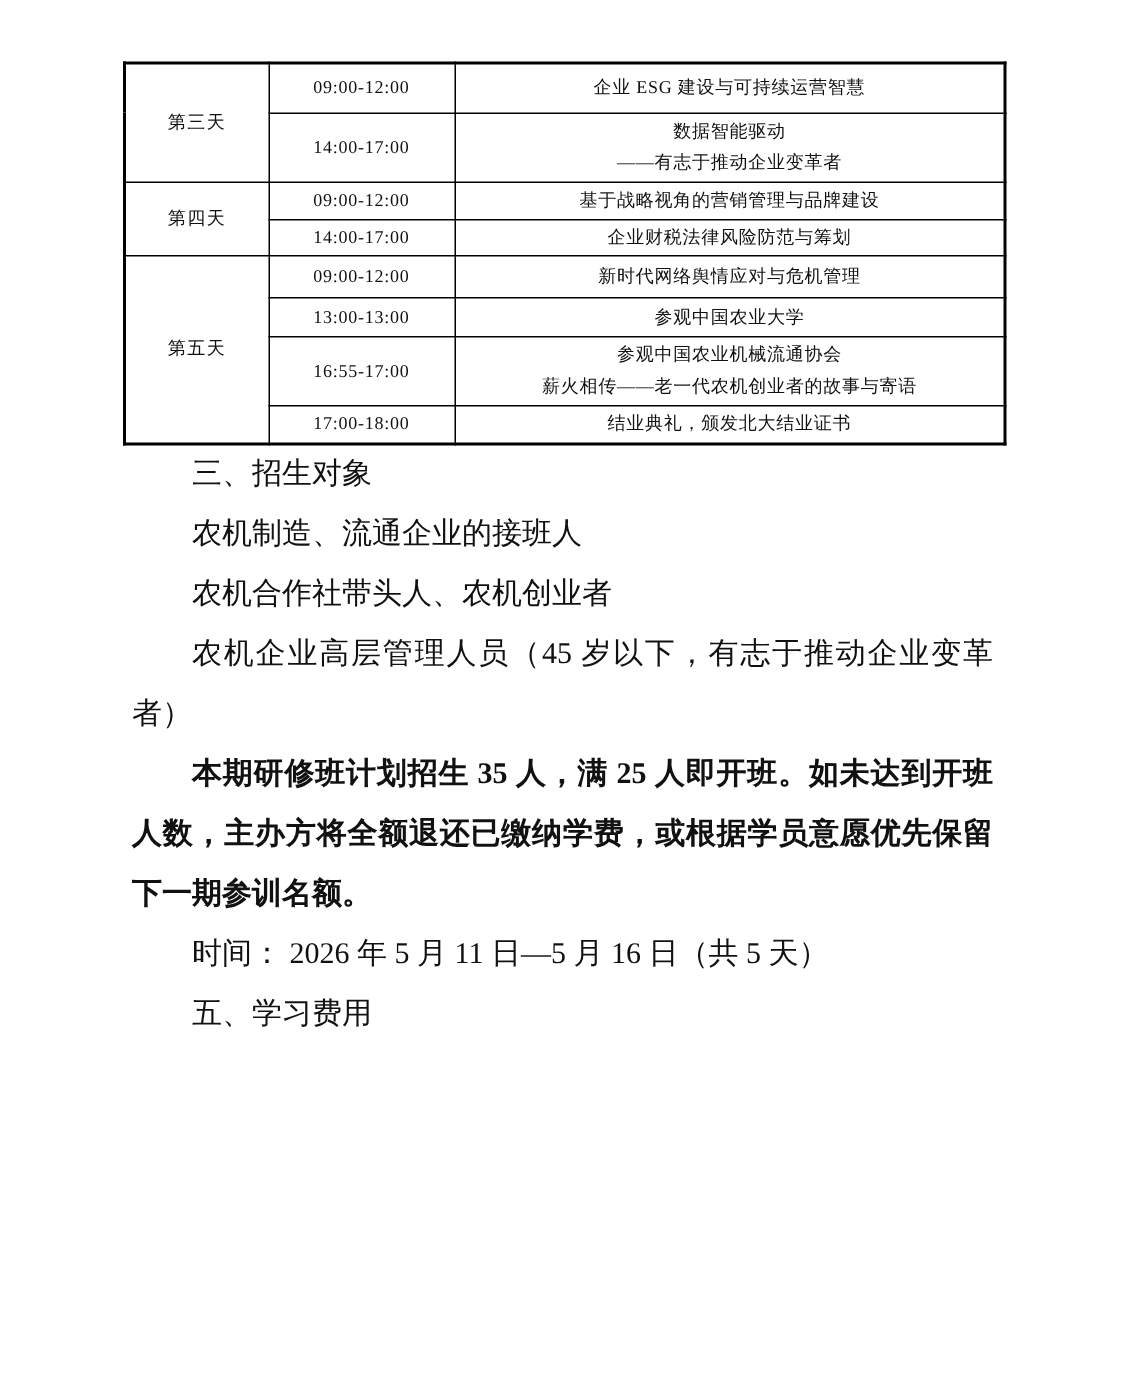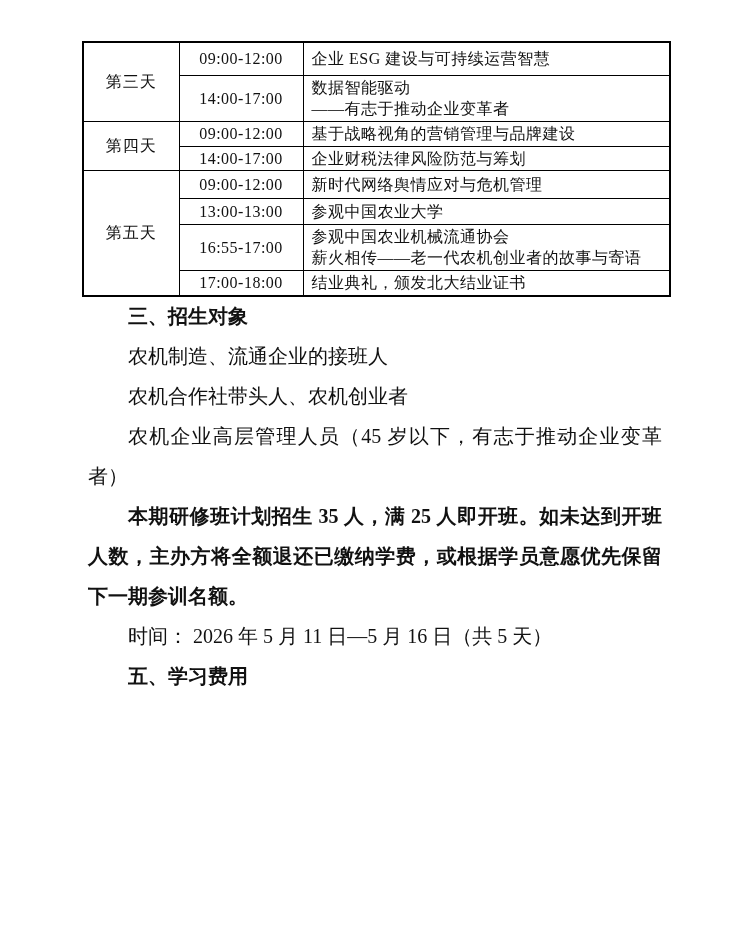--- a/index.html
+++ b/index.html
@@ -19,37 +19,37 @@
     position: absolute;
     left: 82px;
     top: 41px;
     width: 587px;
     border-collapse: collapse;
     table-layout: fixed;
     border: 2px solid #000000;
   }
   table.schedule td {
     border: 1.5px solid #000000;
-    font-size: 16px;
+    font-size: 12px;
     line-height: 21px;
     vertical-align: middle;
     overflow: hidden;
   }
   td.cell-day {
     text-align: center;
     font-size: 17px;
     letter-spacing: 1px;
   }
   td.cell-time {
     text-align: center;
     letter-spacing: 0.5px;
     white-space: nowrap;
   }
   td.cell-course {
-    text-align: left;
+    text-align: center;
     padding: 1px 8px;
     white-space: pre-line;
     letter-spacing: 0.5px;
   }
   tr.rh-33 { height: 33px; }
   tr.rh-46 { height: 46px; }
   tr.rh-25 { height: 25px; }
   tr.rh-23 { height: 23px; }
   tr.rh-28 { height: 28px; }
   tr.rh-26 { height: 26px; }
@@ -60,21 +60,21 @@
     left: 88px;
     top: 296px;
     width: 574px;
     font-size: 20px;
     line-height: 40px;
     text-align: justify;
   }
   .doc-body h2 {
     font-size: 20px;
     line-height: 40px;
-    font-weight: bold;
+    font-weight: normal;
     text-indent: 2em;
     text-align: left;
   }
   .doc-body p {
     text-indent: 2em;
     font-weight: normal;
   }
   .doc-body p.bold {
     font-weight: bold;
   }

